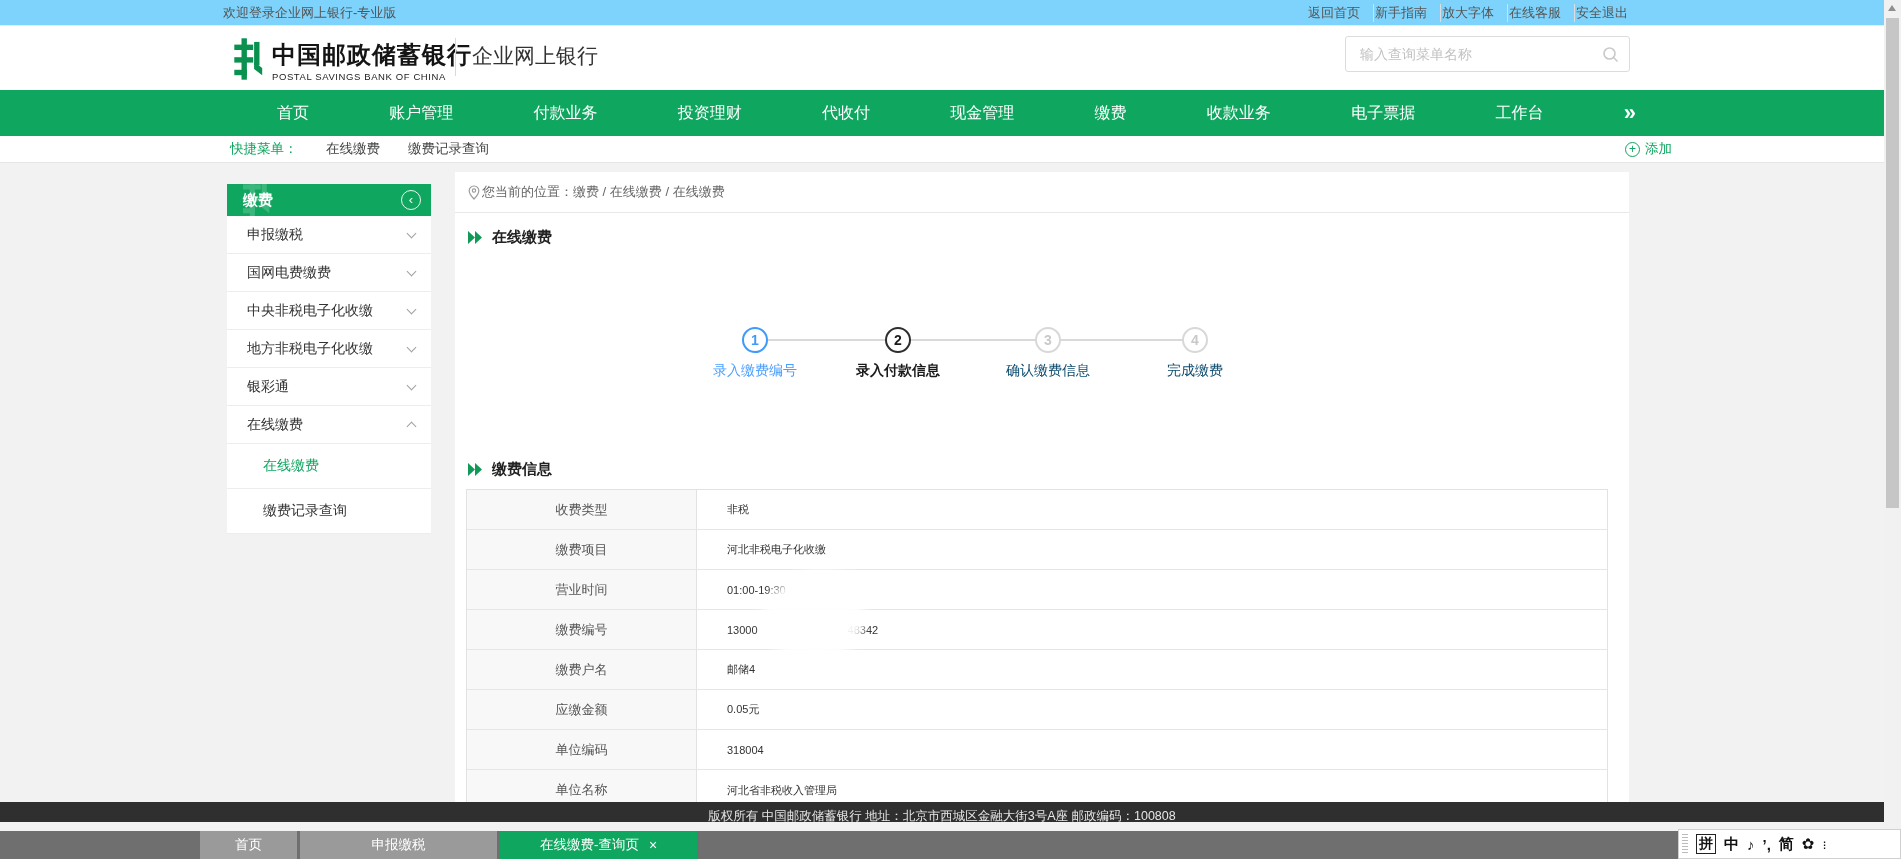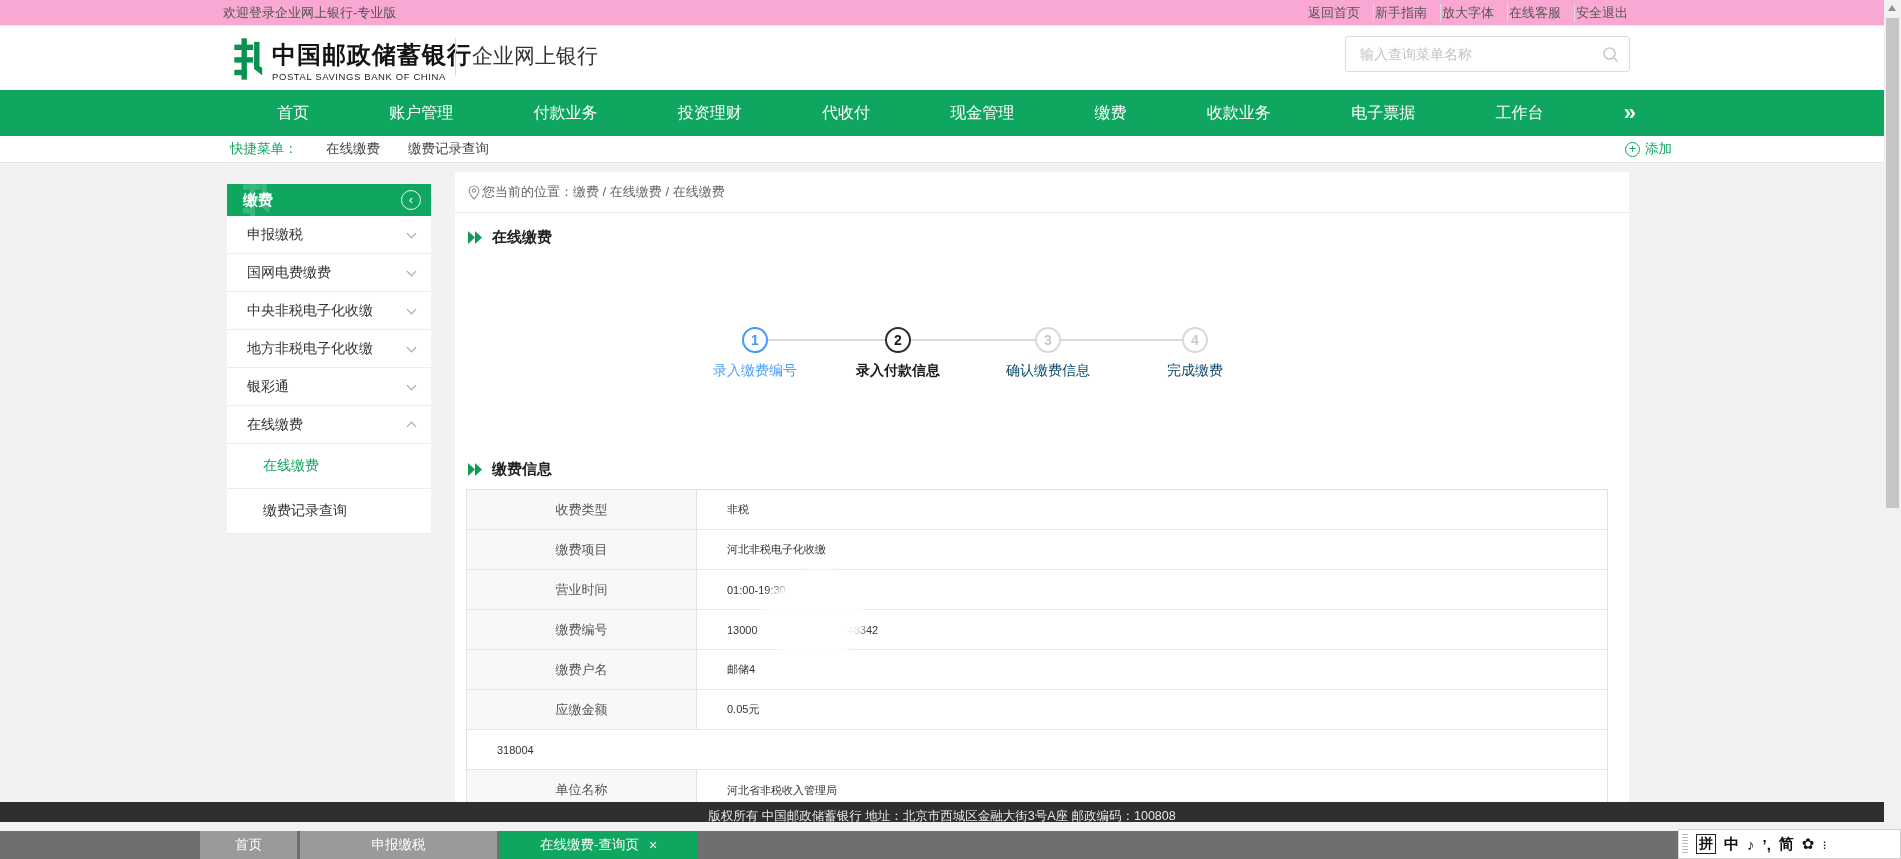--- a/index.html
+++ b/index.html
@@ -1,21 +1,21 @@
 <!DOCTYPE html>
 <html><head>
 <meta charset="utf-8">
 <style>
   * { margin:0; padding:0; box-sizing:border-box; }
   html,body { width:1901px; height:859px; overflow:hidden; }
   body { font-family:"Liberation Sans","DejaVu Sans",sans-serif; background:#f2f2f2; position:relative; }
   .screen { position:absolute; inset:0; width:1901px; height:859px; background:#f2f2f2; overflow:hidden; }
 
   
-  .topstrip { position:absolute; left:0; top:0; width:1901px; height:26px; background:#f9a8d4; border-bottom:1px solid #ececec; }
+  .topstrip { position:absolute; left:0; top:0; width:1901px; height:26px; background:#7dd3fc; border-bottom:1px solid #ececec; }
   .welcome { position:absolute; left:223px; top:0; line-height:26px; font-size:13px; color:#555; }
   .toplinks { position:absolute; right:273px; top:0; height:26px; display:flex; align-items:center; }
   .toplink { font-size:13px; color:#555; cursor:pointer; white-space:nowrap; }
   .toplink + .toplink { border-left:1px solid #ddd; padding-left:1px; margin-left:13px; }
 
   
   .header { position:absolute; left:0; top:26px; width:1901px; height:64px; background:#fff; }
   .logo { position:absolute; left:228px; top:8px; display:flex; align-items:flex-end; }
   .emblem { width:36px; height:46px; margin-right:8px; margin-top:2px; }
   .bank-cn { font-family:"DejaVu Serif","Liberation Serif",serif; font-weight:bold; font-size:24px; color:#141414; letter-spacing:1px; line-height:30px; }
@@ -304,20 +304,21 @@
         </div>
         <div class="frow">
           <div class="fcell-l">缴费户名</div>
           <div class="fcell-v">邮储4</div>
         </div>
         <div class="frow">
           <div class="fcell-l">应缴金额</div>
           <div class="fcell-v">0.05元</div>
         </div>
         <div class="frow">
+          <div class="fcell-l">单位编码</div>
           <div class="fcell-v">318004</div>
         </div>
         <div class="frow">
           <div class="fcell-l">单位名称</div>
           <div class="fcell-v">河北省非税收入管理局</div>
         </div>
       </div>
   </div>
 
   <div class="footer">

